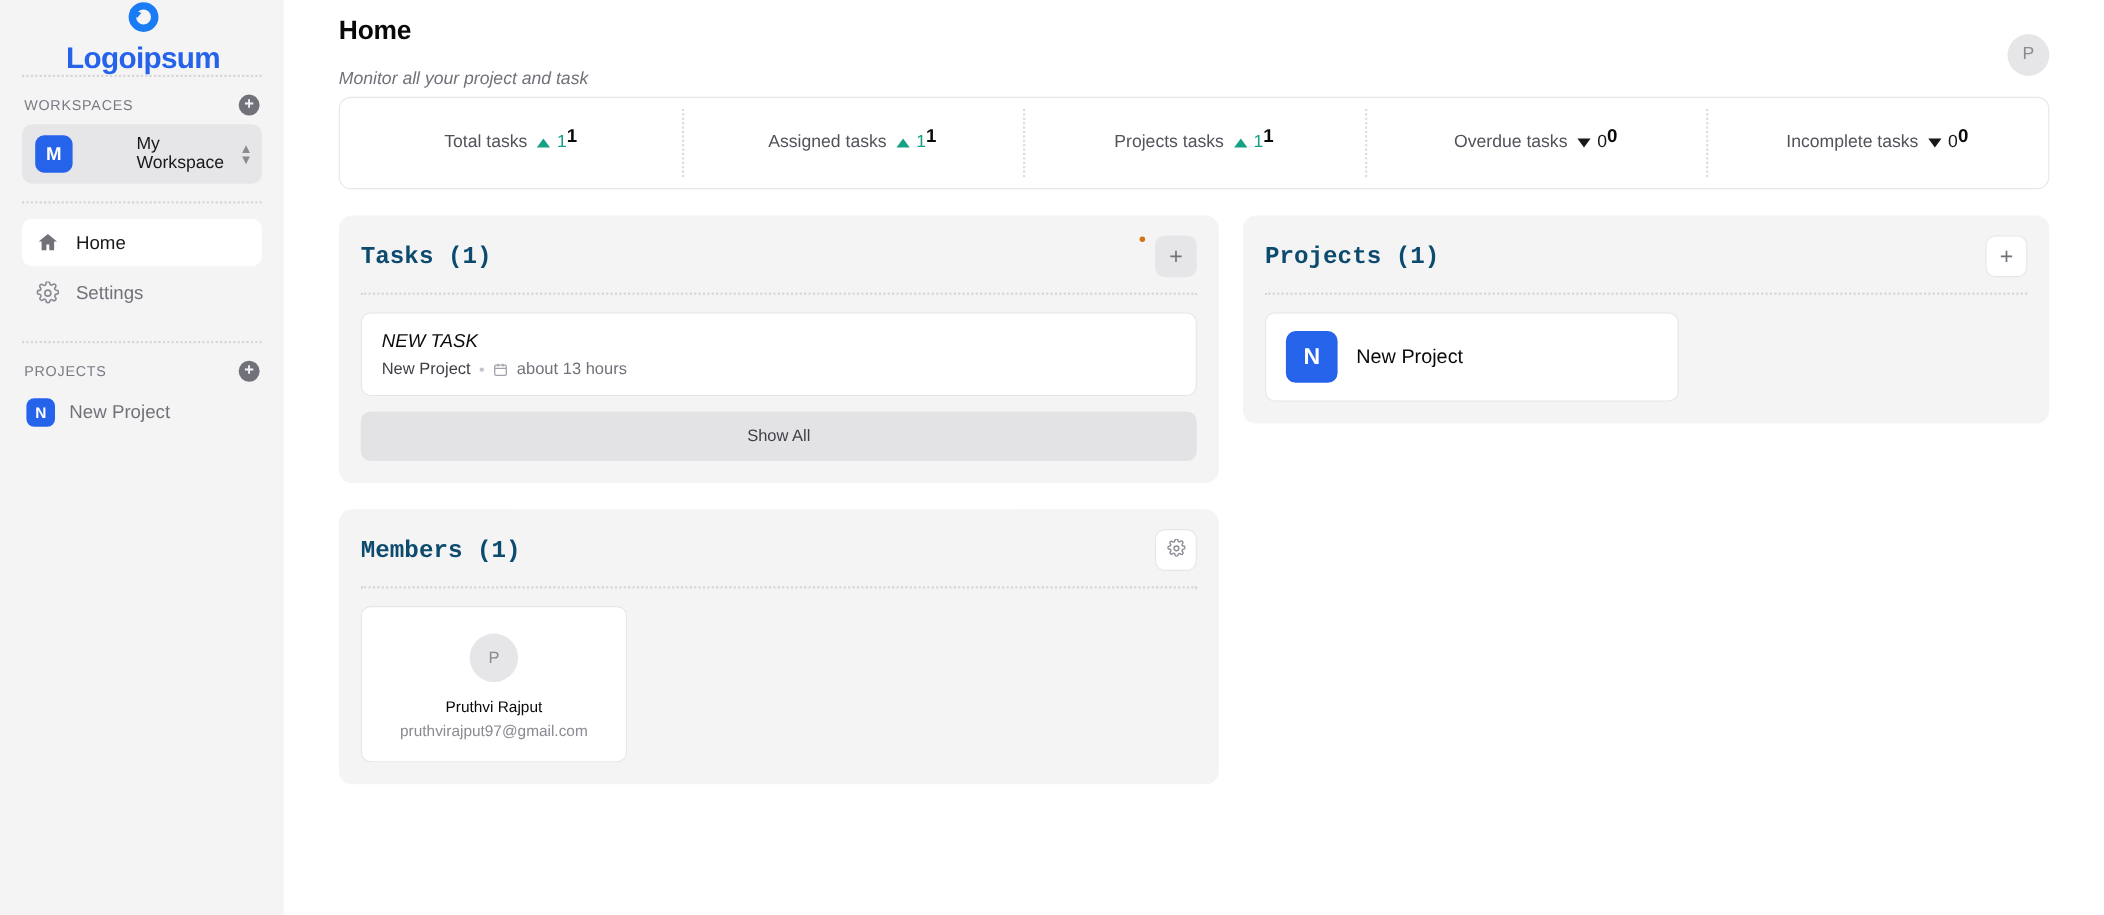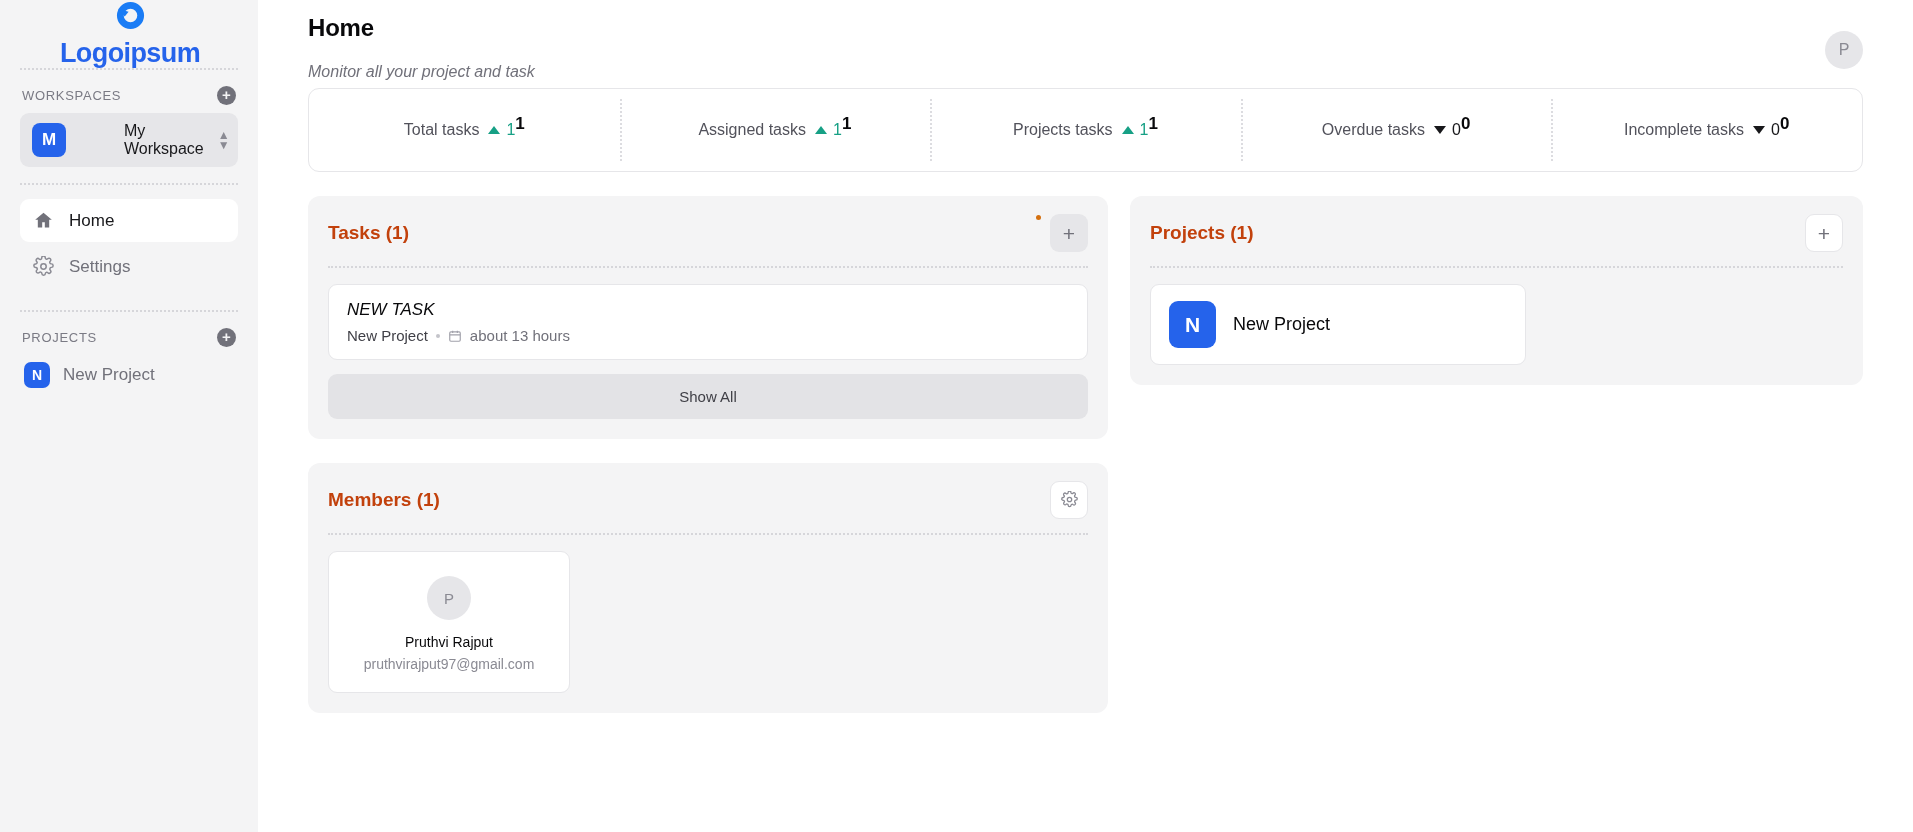--- a/index.html
+++ b/index.html
@@ -126,21 +126,21 @@
   
   .panels { display: flex; gap: 22px; margin-top: 24px; align-items: flex-start; }
   .col-left { width: 800px; flex: 0 0 800px; }
   .col-right { flex: 1; }
 
   .panel { background: #f4f4f5; border-radius: 12px; padding: 18px 20px 20px 20px; }
   .panel-head {
     display: flex; align-items: center; justify-content: space-between;
     position: relative; height: 38px;
   }
-  .panel-title { font-size: 19px; font-weight: 700; color: #c2410c; }
+  .panel-title { font-size: 22px; font-weight: 700; color: #0c4a6e; font-family: Liberation Mono, monospace; }
   .icon-btn {
     width: 38px; height: 38px; border-radius: 9px;
     background: #e6e6e9; border: none;
     display: flex; align-items: center; justify-content: center;
     color: #71717a; font-size: 21px; cursor: pointer; line-height: 1;
   }
   .icon-btn.light { background: #ffffff; border: 1px solid #e6e6e9; }
   .notif-dot {
     position: absolute; right: 47px; top: 1px;
     width: 5px; height: 5px; border-radius: 50%; background: #d4700f;

